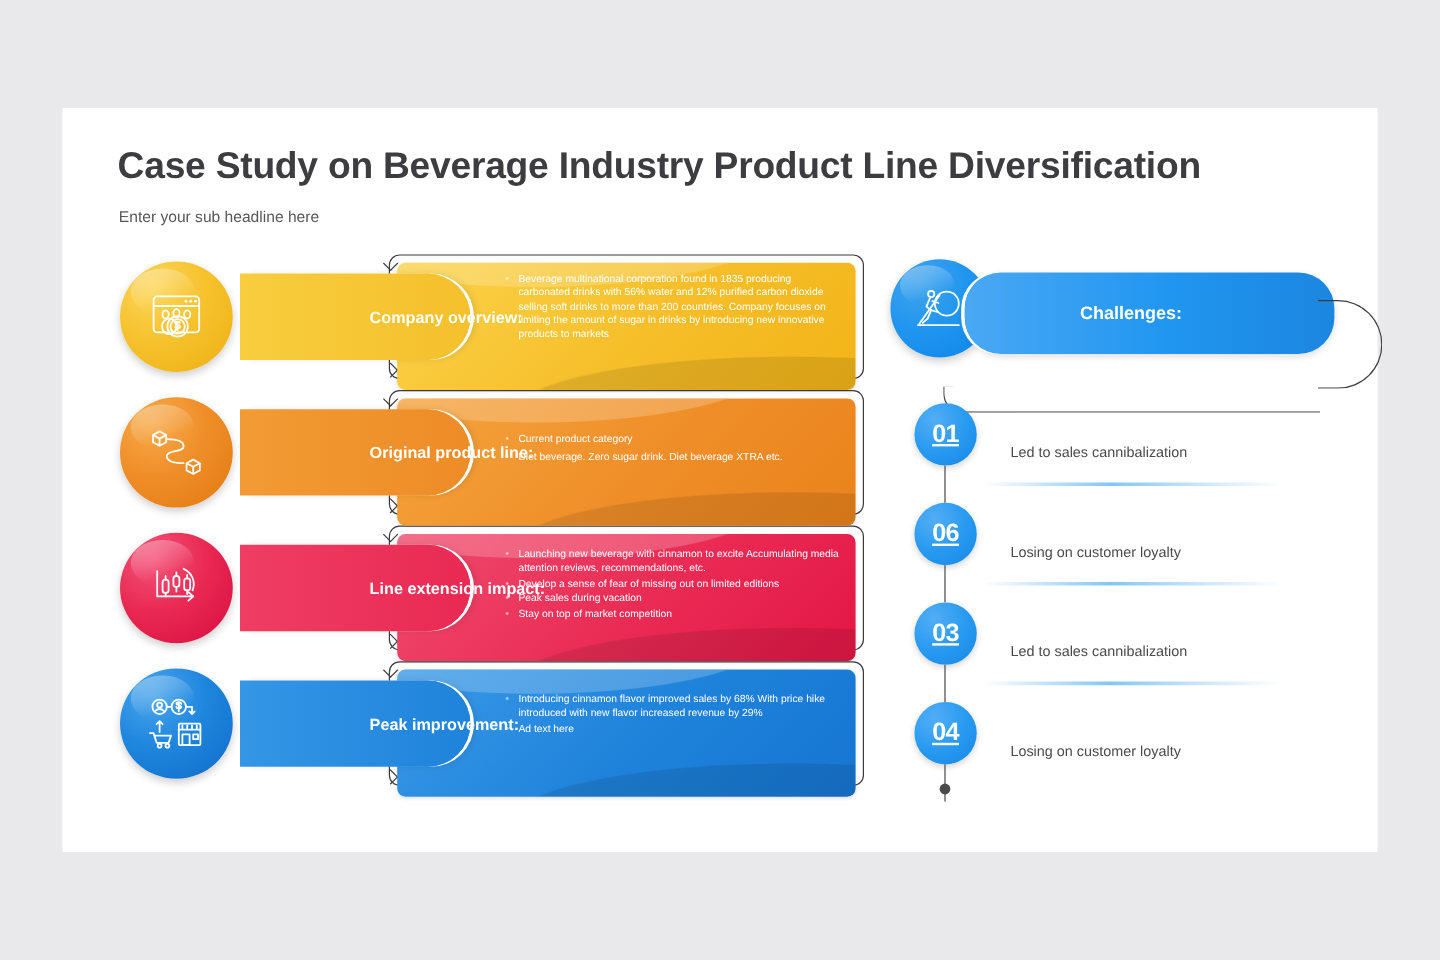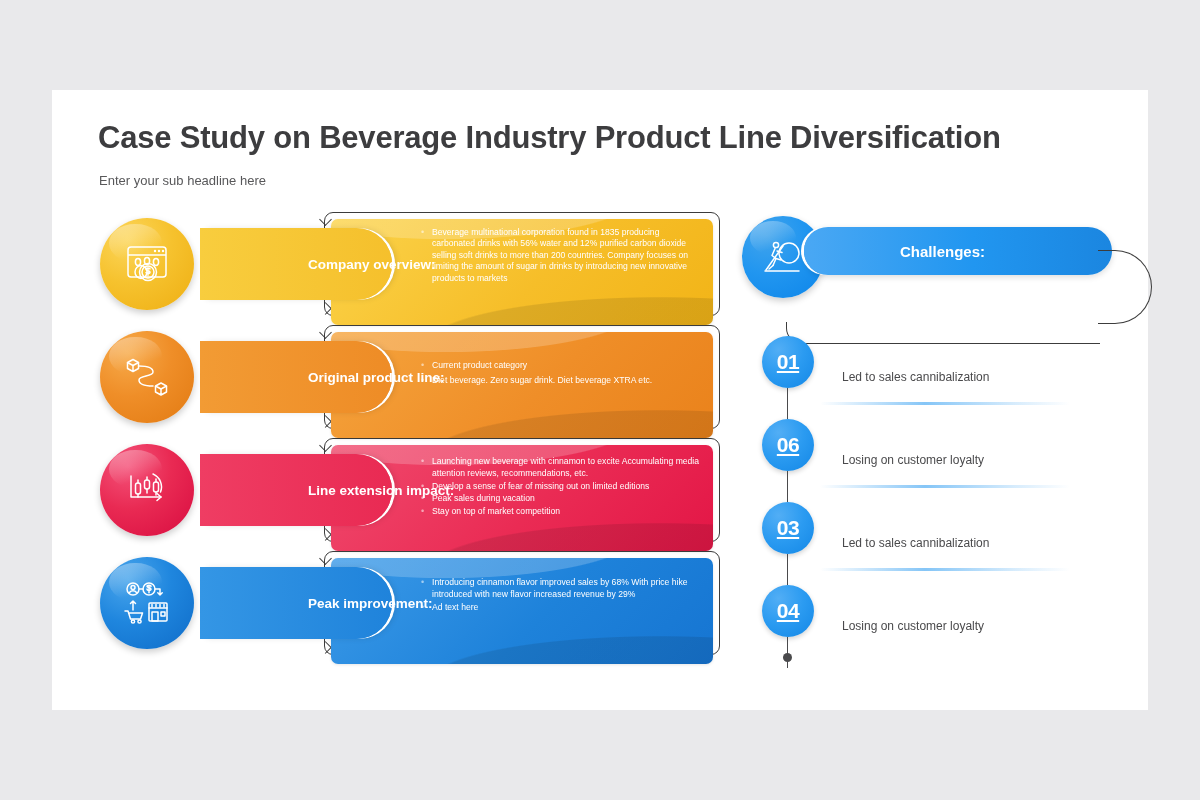--- a/index.html
+++ b/index.html
@@ -140,21 +140,21 @@
     overflow: hidden;
   }
   #ch-circle:after {
     content: ""; position: absolute; left: 10%; top: 6%;
     width: 56%; height: 42%; border-radius: 50%;
     background: linear-gradient(160deg, rgba(255,255,255,.38), rgba(255,255,255,0) 70%);
   }
   #ch-circle svg { position: relative; z-index: 2; }
   #ch-pill {
     position: absolute; left: 62px; top: 15px;
-    width: 308px; height: 48px; border-radius: 30px;
+    width: 308px; height: 68px; border-radius: 30px;
     background: linear-gradient(90deg,#4aa8f4 0%,#2196f0 55%,#1b86e0 100%);
     box-shadow: -3px 0 0 0 #fff, 0 2px 6px rgba(0,0,0,.14);
     display: flex; align-items: center;
   }
   #ch-pill .ltxt {
     margin-left: 96px; color: #fff; font-size: 15px; font-weight: bold; white-space: nowrap;
   }
   
   #loop {
     position: absolute; left: 356px; top: 38px;

